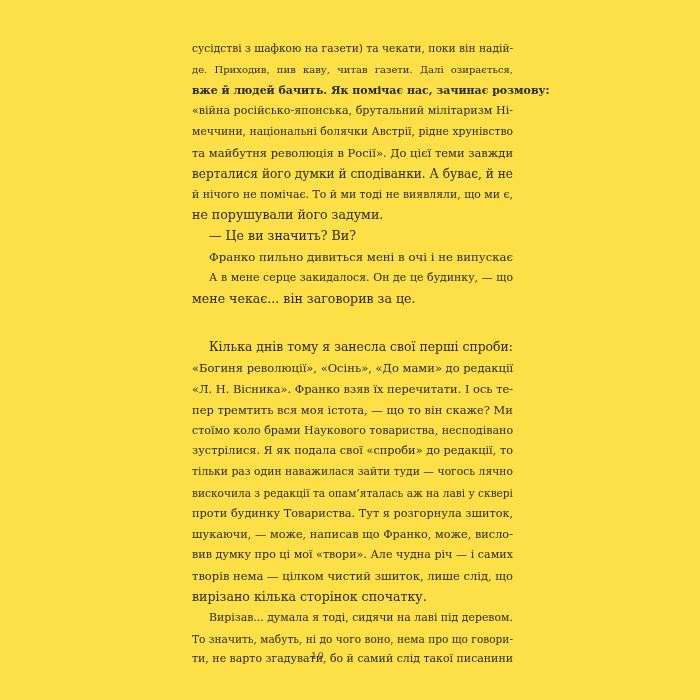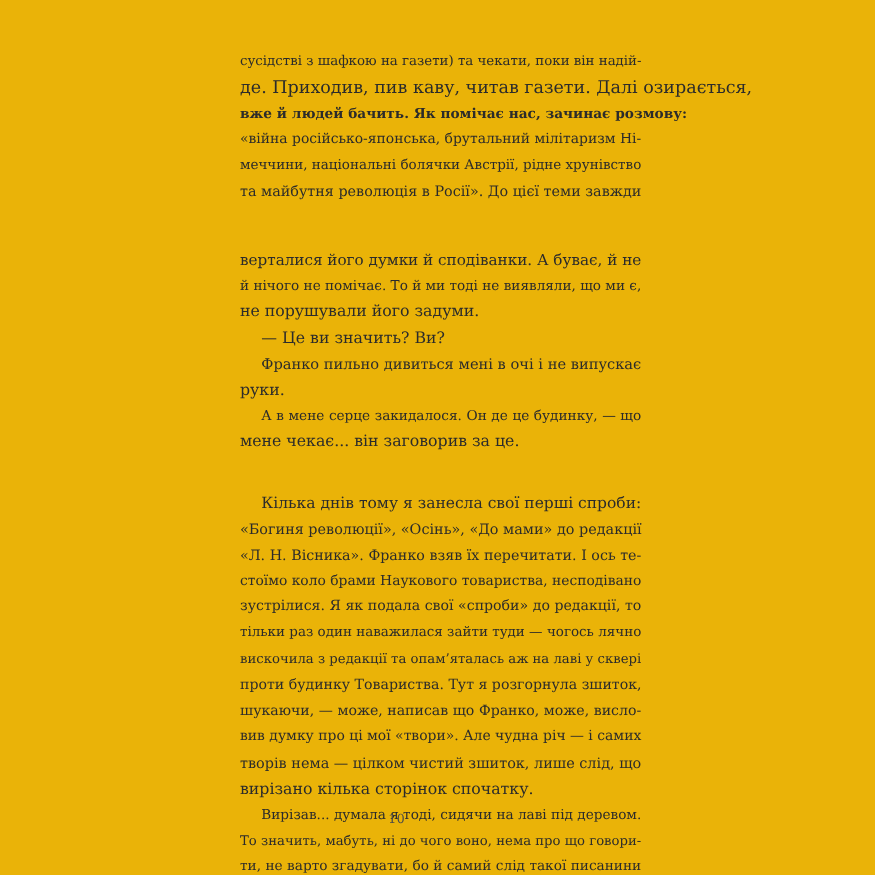--- a/index.html
+++ b/index.html
@@ -10,21 +10,21 @@
     body {
       width: 700px;
       height: 700px;
       position: relative;
       overflow: hidden;
     }
     .page {
       position: absolute;
       left: 0; top: 0;
       width: 700px; height: 700px;
-      background: #eab308;
+      background: #fde047;
     }
     .text-block {
       position: absolute;
       left: 192px;
       top: 39px;
       width: 321px;
       font-family: "DejaVu Serif", "Liberation Serif", serif;
       font-size: 12.6px;
       line-height: 20.8px;
       color: #2b2b2b;
@@ -54,36 +54,36 @@
       color: #4a4a4a;
       letter-spacing: 0.5px;
     }
   </style>
 </head>
 <body>
 
 <div class="page">
   <div class="text-block" id="text-block">
       <span class="line" style="font-size: 10.69px;">сусідстві з шафкою на газети) та чекати, поки він надій-</span>
-      <span class="line" style="font-size: 14px;">де. Приходив, пив каву, читав газети. Далі озирається,</span>
+      <span class="line" style="font-size: 10px;">де. Приходив, пив каву, читав газети. Далі озирається,</span>
       <span class="line" style="font-size: 10.96px; font-weight: bold;">вже й людей бачить. Як помічає нас, зачинає розмову:</span>
       <span class="line" style="font-size: 11.12px;">«війна російсько-японська, брутальний мілітаризм Ні-</span>
       <span class="line" style="font-size: 10.79px;">меччини, національні болячки Австрії, рідне хрунівство</span>
       <span class="line" style="font-size: 11.47px;">та майбутня революція в Росії». До цієї теми завжди</span>
-      <span class="line" style="font-size: 12.15px; margin-top: 34px;">верталися його думки й сподіванки. А буває, й не</span>
+      <span class="line" style="font-size: 12.15px;">верталися його думки й сподіванки. А буває, й не</span>
       <span class="line" style="font-size: 10.88px;">й нічого не помічає. То й ми тоді не виявляли, що ми є,</span>
       <span class="line last">не порушували його задуми.</span>
       <span class="line indent last">— Це ви значить? Ви?</span>
       <span class="line indent" style="font-size: 11.7px;">Франко пильно дивиться мені в очі і не випускає</span>
-      <span class="line last">руки.</span>
       <span class="line indent" style="font-size: 10.92px;">А в мене серце закидалося. Он де це будинку, — що</span>
       <span class="line last">мене чекає... він заговорив за це.</span>
       <span class="line indent" style="font-size: 12.42px; margin-top: 28px;">Кілька днів тому я занесла свої перші спроби:</span>
       <span class="line" style="font-size: 11.5px;">«Богиня революції», «Осінь», «До мами» до редакції</span>
       <span class="line" style="font-size: 11.41px;">«Л. Н. Вісника». Франко взяв їх перечитати. І ось те-</span>
+      <span class="line" style="font-size: 11.48px;">пер тремтить вся моя істота, — що то він скаже? Ми</span>
       <span class="line" style="font-size: 11.08px;">стоїмо коло брами Наукового товариства, несподівано</span>
       <span class="line" style="font-size: 11.31px;">зустрілися. Я як подала свої «спроби» до редакції, то</span>
       <span class="line" style="font-size: 10.78px;">тільки раз один наважилася зайти туди — чогось лячно</span>
       <span class="line" style="font-size: 10.58px;">вискочила з редакції та опам’яталась аж на лаві у сквері</span>
       <span class="line" style="font-size: 11.3px;">проти будинку Товариства. Тут я розгорнула зшиток,</span>
       <span class="line" style="font-size: 11.31px;">шукаючи, — може, написав що Франко, може, висло-</span>
       <span class="line" style="font-size: 11.14px;">вив думку про ці мої «твори». Але чудна річ — і самих</span>
       <span class="line" style="font-size: 11.54px;">творів нема — цілком чистий зшиток, лише слід, що</span>
       <span class="line last">вирізано кілька сторінок спочатку.</span>
       <span class="line indent" style="font-size: 10.9px;">Вирізав... думала я тоді, сидячи на лаві під деревом.</span>

